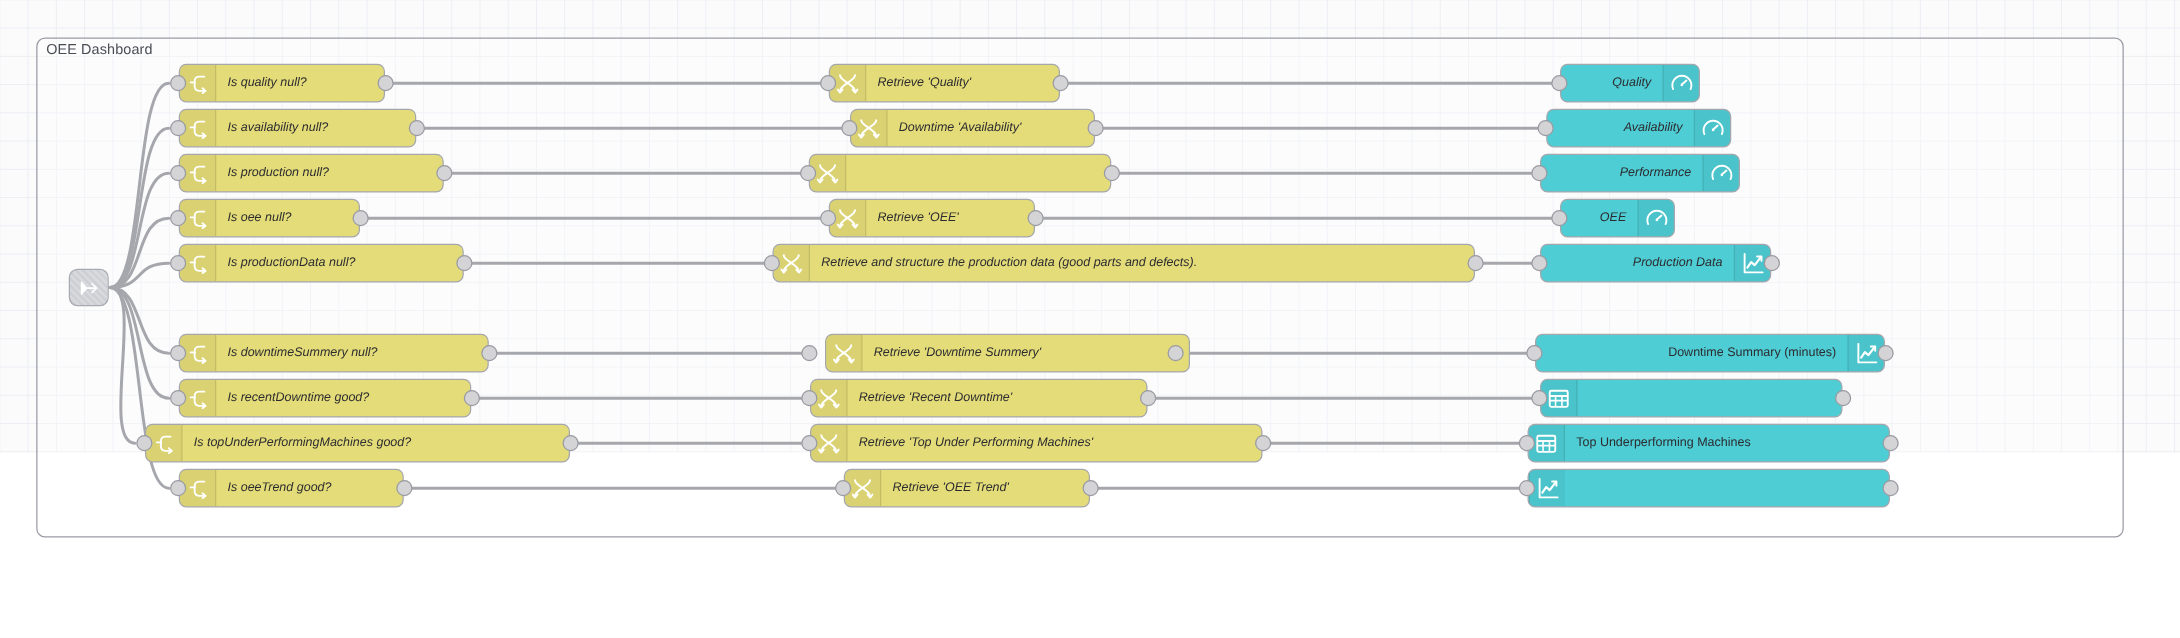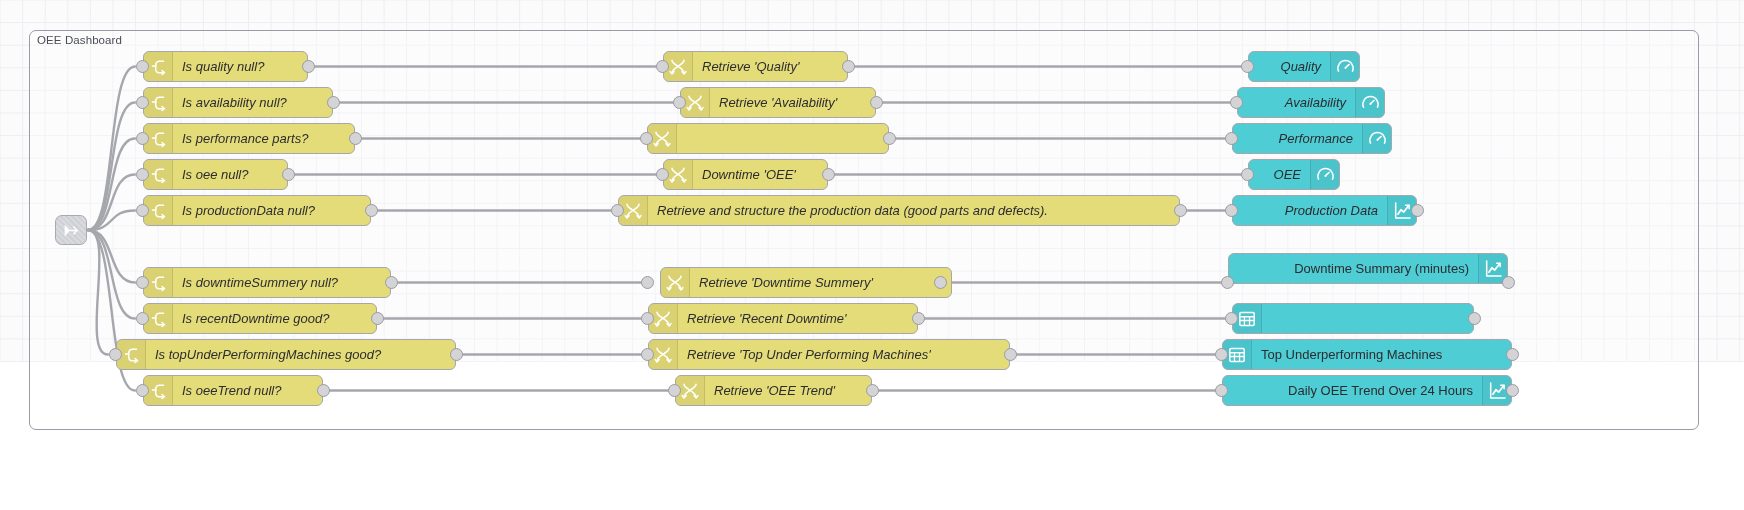--- a/index.html
+++ b/index.html
@@ -65,21 +65,21 @@
     box-sizing: border-box;
   }
   .node.yellow .node-icon { background: rgba(0,0,0,0.045); border-right: 1px solid rgba(0,0,0,0.10); }
   .node.cyan .node-icon.left { background: rgba(0,0,0,0.045); border-right: 1px solid rgba(0,0,0,0.10); }
   .node.cyan .node-icon.right { background: rgba(0,0,0,0.045); border-left: 1px solid rgba(0,0,0,0.10); }
 
   .node-label {
     flex: 1 1 auto;
     display: flex;
     align-items: center;
-    font-size: 13px;
+    font-size: 10px;
     color: #2c2c30;
     white-space: nowrap;
     padding: 12px 9px;
   }
   .node.yellow .node-label { font-style: italic; justify-content: flex-start; }
   .node.cyan .node-label.ital { font-style: italic; justify-content: flex-end; }
   .node.cyan .node-label.plain { font-style: normal; justify-content: flex-end; }
   .node.cyan .node-label.leftal { font-style: normal; justify-content: flex-start; }
 
   
@@ -214,21 +214,21 @@
         <div class="node-icon left">
           <span>
             <svg class="gl" width="18" height="18" viewBox="0 0 24 24">
               <path d="M4 3 C4 9 20 13 20 20" fill="none" stroke="#fff" stroke-width="2.1" stroke-linecap="round"></path>
               <path d="M20 3 C20 9 4 13 4 20" fill="none" stroke="#fff" stroke-width="2.1" stroke-linecap="round"></path>
               <path d="M17.3 18 L20.2 21.4 L22.6 18.2" fill="none" stroke="#fff" stroke-width="2" stroke-linecap="round" stroke-linejoin="round"></path>
               <path d="M1.6 18.2 L4 21.4 L6.8 18" fill="none" stroke="#fff" stroke-width="2" stroke-linecap="round" stroke-linejoin="round"></path>
             </svg>
           </span>
         </div>
-        <div class="node-label ">Retrieve 'Availability'</div>
+        <div class="node-label ">Downtime 'Availability'</div>
       </div>
       <div class="port" style="left: 673px; top: 96px;"></div>
       <div class="port" style="left: 870px; top: 96px;"></div>
       <div class="node cyan" style="left: 1237px; top: 87px; width: 148px;">
         <div class="node-label ital">Availability</div>
         <div class="node-icon right">
           <span>
             <svg class="gl" width="19" height="19" viewBox="0 0 24 24">
               <path d="M3.2 18 A9.6 9.6 0 1 1 20.8 18" fill="none" stroke="#fff" stroke-width="1.9" stroke-linecap="round"></path>
               <path d="M12 13.4 L16.6 9.4" fill="none" stroke="#fff" stroke-width="1.9" stroke-linecap="round"></path>
@@ -241,21 +241,21 @@
       <div class="node yellow" style="left: 143px; top: 123px; width: 212px;">
         <div class="node-icon left">
           <span>
             <svg class="gl" width="17" height="18" viewBox="0 0 24 24">
               <path d="M19 4 H13 C9 4 8 7 8 10 V14 C8 17 9 20 13 20 H19" fill="none" stroke="#fff" stroke-width="2.1" stroke-linecap="round"></path>
               <path d="M17 17 L20.5 20 L17 22.6" fill="none" stroke="#fff" stroke-width="2.1" stroke-linecap="round" stroke-linejoin="round"></path>
               <path d="M3.5 10.5 H8.5" stroke="#fff" stroke-width="2.1" stroke-linecap="round"></path>
             </svg>
           </span>
         </div>
-        <div class="node-label ">Is performance parts?</div>
+        <div class="node-label ">Is production null?</div>
       </div>
       <div class="port" style="left: 136px; top: 132px;"></div>
       <div class="port" style="left: 349px; top: 132px;"></div>
       <div class="node yellow" style="left: 647px; top: 123px; width: 242px;">
         <div class="node-icon left">
           <span>
             <svg class="gl" width="18" height="18" viewBox="0 0 24 24">
               <path d="M4 3 C4 9 20 13 20 20" fill="none" stroke="#fff" stroke-width="2.1" stroke-linecap="round"></path>
               <path d="M20 3 C20 9 4 13 4 20" fill="none" stroke="#fff" stroke-width="2.1" stroke-linecap="round"></path>
               <path d="M17.3 18 L20.2 21.4 L22.6 18.2" fill="none" stroke="#fff" stroke-width="2" stroke-linecap="round" stroke-linejoin="round"></path>
@@ -297,21 +297,21 @@
         <div class="node-icon left">
           <span>
             <svg class="gl" width="18" height="18" viewBox="0 0 24 24">
               <path d="M4 3 C4 9 20 13 20 20" fill="none" stroke="#fff" stroke-width="2.1" stroke-linecap="round"></path>
               <path d="M20 3 C20 9 4 13 4 20" fill="none" stroke="#fff" stroke-width="2.1" stroke-linecap="round"></path>
               <path d="M17.3 18 L20.2 21.4 L22.6 18.2" fill="none" stroke="#fff" stroke-width="2" stroke-linecap="round" stroke-linejoin="round"></path>
               <path d="M1.6 18.2 L4 21.4 L6.8 18" fill="none" stroke="#fff" stroke-width="2" stroke-linecap="round" stroke-linejoin="round"></path>
             </svg>
           </span>
         </div>
-        <div class="node-label ">Downtime 'OEE'</div>
+        <div class="node-label ">Retrieve 'OEE'</div>
       </div>
       <div class="port" style="left: 656px; top: 168px;"></div>
       <div class="port" style="left: 822px; top: 168px;"></div>
       <div class="node cyan" style="left: 1248px; top: 159px; width: 92px;">
         <div class="node-label ital">OEE</div>
         <div class="node-icon right">
           <span>
             <svg class="gl" width="19" height="19" viewBox="0 0 24 24">
               <path d="M3.2 18 A9.6 9.6 0 1 1 20.8 18" fill="none" stroke="#fff" stroke-width="1.9" stroke-linecap="round"></path>
               <path d="M12 13.4 L16.6 9.4" fill="none" stroke="#fff" stroke-width="1.9" stroke-linecap="round"></path>
@@ -386,21 +386,21 @@
               <path d="M20 3 C20 9 4 13 4 20" fill="none" stroke="#fff" stroke-width="2.1" stroke-linecap="round"></path>
               <path d="M17.3 18 L20.2 21.4 L22.6 18.2" fill="none" stroke="#fff" stroke-width="2" stroke-linecap="round" stroke-linejoin="round"></path>
               <path d="M1.6 18.2 L4 21.4 L6.8 18" fill="none" stroke="#fff" stroke-width="2" stroke-linecap="round" stroke-linejoin="round"></path>
             </svg>
           </span>
         </div>
         <div class="node-label ">Retrieve 'Downtime Summery'</div>
       </div>
       <div class="port" style="left: 641px; top: 276px;"></div>
       <div class="port" style="left: 934px; top: 276px;"></div>
-      <div class="node cyan" style="left: 1228px; top: 253px; width: 280px; justify-content: center;">
+      <div class="node cyan" style="left: 1228px; top: 267px; width: 280px; justify-content: center;">
         <div class="node-label plain">Downtime Summary (minutes)</div>
         <div class="node-icon right">
           <span>
             <svg class="gl" width="19" height="19" viewBox="0 0 24 24">
               <path d="M3.4 2.6 V21.4 H21.6" fill="none" stroke="#fff" stroke-width="1.9" stroke-linecap="round" stroke-linejoin="round"></path>
               <path d="M6.2 16.6 L10 11 L13.6 14 L20 5.6" fill="none" stroke="#fff" stroke-width="2.2" stroke-linecap="round" stroke-linejoin="round"></path>
               <path d="M16 5.4 H20.4 V9.6" fill="none" stroke="#fff" stroke-width="2" stroke-linecap="round" stroke-linejoin="round"></path>
             </svg>
           </span>
         </div>
@@ -497,41 +497,40 @@
       <div class="node yellow" style="left: 143px; top: 375px; width: 180px;">
         <div class="node-icon left">
           <span>
             <svg class="gl" width="17" height="18" viewBox="0 0 24 24">
               <path d="M19 4 H13 C9 4 8 7 8 10 V14 C8 17 9 20 13 20 H19" fill="none" stroke="#fff" stroke-width="2.1" stroke-linecap="round"></path>
               <path d="M17 17 L20.5 20 L17 22.6" fill="none" stroke="#fff" stroke-width="2.1" stroke-linecap="round" stroke-linejoin="round"></path>
               <path d="M3.5 10.5 H8.5" stroke="#fff" stroke-width="2.1" stroke-linecap="round"></path>
             </svg>
           </span>
         </div>
-        <div class="node-label ">Is oeeTrend null?</div>
+        <div class="node-label ">Is oeeTrend good?</div>
       </div>
       <div class="port" style="left: 136px; top: 384px;"></div>
       <div class="port" style="left: 317px; top: 384px;"></div>
       <div class="node yellow" style="left: 675px; top: 375px; width: 197px;">
         <div class="node-icon left">
           <span>
             <svg class="gl" width="18" height="18" viewBox="0 0 24 24">
               <path d="M4 3 C4 9 20 13 20 20" fill="none" stroke="#fff" stroke-width="2.1" stroke-linecap="round"></path>
               <path d="M20 3 C20 9 4 13 4 20" fill="none" stroke="#fff" stroke-width="2.1" stroke-linecap="round"></path>
               <path d="M17.3 18 L20.2 21.4 L22.6 18.2" fill="none" stroke="#fff" stroke-width="2" stroke-linecap="round" stroke-linejoin="round"></path>
               <path d="M1.6 18.2 L4 21.4 L6.8 18" fill="none" stroke="#fff" stroke-width="2" stroke-linecap="round" stroke-linejoin="round"></path>
             </svg>
           </span>
         </div>
         <div class="node-label ">Retrieve 'OEE Trend'</div>
       </div>
       <div class="port" style="left: 668px; top: 384px;"></div>
       <div class="port" style="left: 866px; top: 384px;"></div>
       <div class="node cyan" style="left: 1222px; top: 375px; width: 290px;">
-        <div class="node-label plain">Daily OEE Trend Over 24 Hours</div>
         <div class="node-icon right">
           <span>
             <svg class="gl" width="19" height="19" viewBox="0 0 24 24">
               <path d="M3.4 2.6 V21.4 H21.6" fill="none" stroke="#fff" stroke-width="1.9" stroke-linecap="round" stroke-linejoin="round"></path>
               <path d="M6.2 16.6 L10 11 L13.6 14 L20 5.6" fill="none" stroke="#fff" stroke-width="2.2" stroke-linecap="round" stroke-linejoin="round"></path>
               <path d="M16 5.4 H20.4 V9.6" fill="none" stroke="#fff" stroke-width="2" stroke-linecap="round" stroke-linejoin="round"></path>
             </svg>
           </span>
         </div>
       </div>

